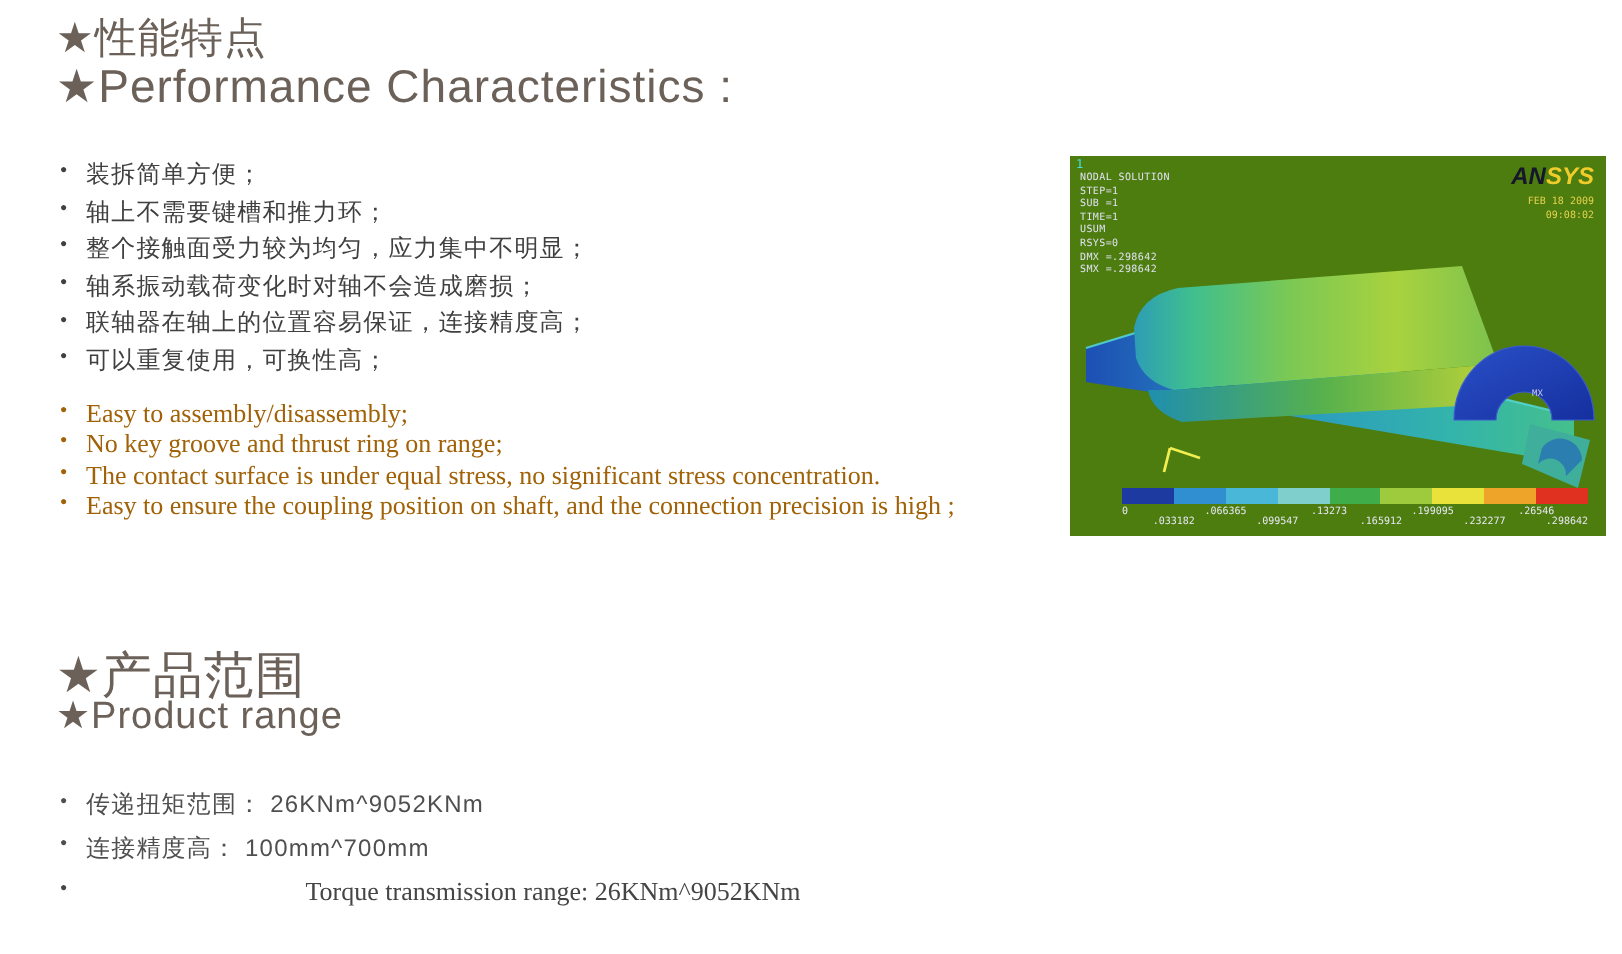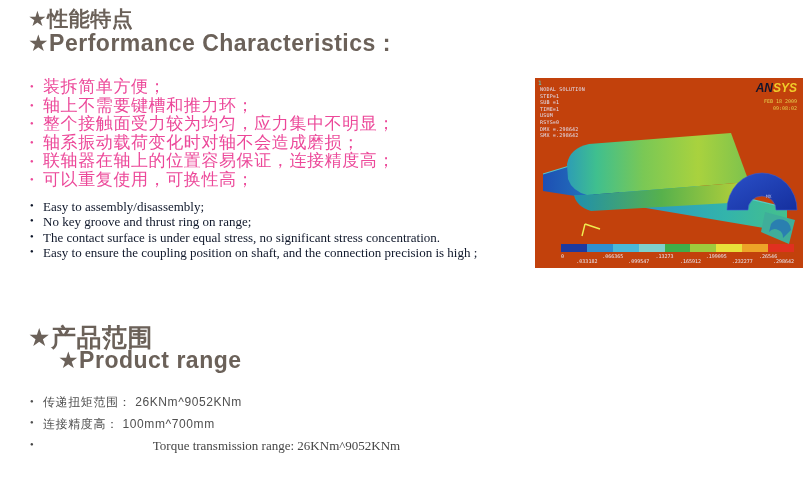--- a/index.html
+++ b/index.html
@@ -4,54 +4,54 @@
 <style>
   html,body{margin:0;padding:0;}
   body{
     width:811px;height:477px;background:#ffffff;overflow:hidden;position:relative;
     font-family:"Liberation Sans","DejaVu Sans",sans-serif;
   }
   .page{position:absolute;inset:0;}
 
   
   .sec-title{
-    position:absolute;left:28px;margin:0;color:#6b6159;font-weight:700;
+    position:absolute;left:28px;margin:0;color:#6b6159;font-weight:400;
     font-family:"Liberation Sans","DejaVu Sans",sans-serif;letter-spacing:.5px;
   }
   .t-zh1{top:5px;font-size:21px;}
   .t-en1{top:30px;font-size:23px;}
   .t-zh2{top:321px;font-size:25px;}
-  .t-en2{top:347px;font-size:23px;margin-left:30px;}
+  .t-en2{top:347px;font-size:19px;}
 
   
   ul{list-style:none;margin:0;padding:0;position:absolute;left:30px;}
   li{position:relative;padding-left:13px;}
   li::before{
     content:"●";position:absolute;left:0;top:50%;transform:translateY(-56%);
     font-size:6px;
   }
   .zh-list{top:78px;width:480px;}
-  .zh-list li{font-size:17px;line-height:18.6px;color:#ec4899;letter-spacing:.6px;}
+  .zh-list li{font-size:12px;line-height:18.6px;color:#404040;letter-spacing:.6px;}
   .en-list{top:199px;width:520px;}
   .en-list li{
     font-family:"Liberation Serif","DejaVu Serif",serif;
-    font-size:13px;line-height:15.4px;color:#0f172a;
+    font-size:13px;line-height:15.4px;color:#a16207;
   }
   .zh2-list{top:392px;width:480px;}
   .zh2-list li{font-size:12px;line-height:21.5px;color:#4f4f4f;letter-spacing:.6px;}
   .en2-list{top:437px;width:480px;text-align:center;}
   .en2-list li{
     font-family:"Liberation Serif","DejaVu Serif",serif;
     font-size:13px;line-height:17px;color:#454545;
   }
 
   
   .ansys{
     position:absolute;left:535px;top:78px;width:268px;height:190px;margin:0;
-    background:#c2410c;overflow:hidden;
+    background:#4d7c0f;overflow:hidden;
   }
   .win-num{
     position:absolute;left:3px;top:1px;font-size:6px;color:#45e0e0;
     font-family:"DejaVu Sans Mono",monospace;
   }
   .info{
     position:absolute;left:5px;top:8px;margin:0;
     font-family:"DejaVu Sans Mono",monospace;font-size:5px;line-height:6.6px;
     color:#e2e2f2;white-space:pre-line;letter-spacing:.2px;
   }

